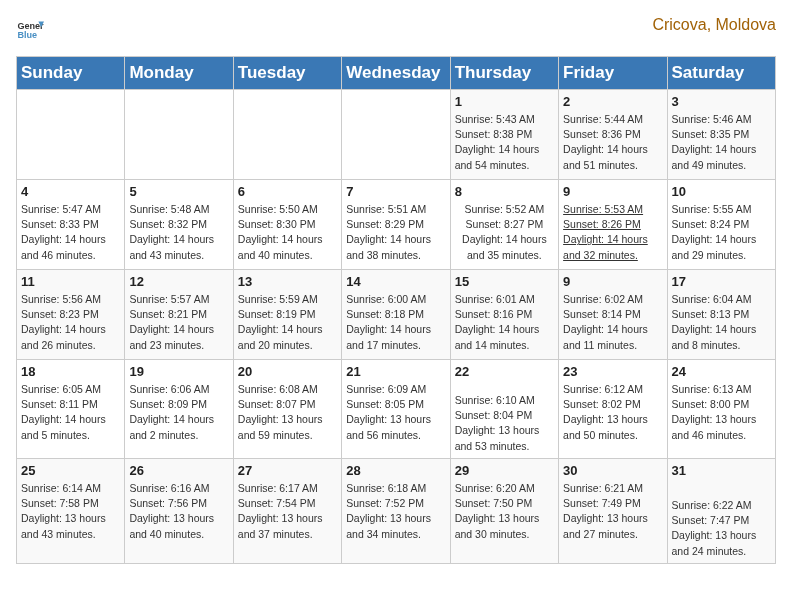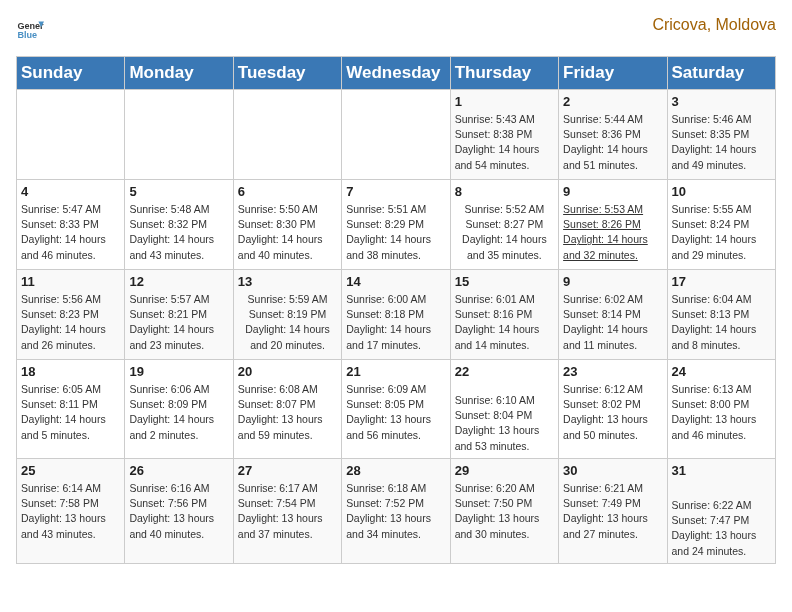--- a/index.html
+++ b/index.html
@@ -194,21 +194,21 @@
         </td>
         <td>
           <div class="day-num">12</div>
           <div class="day-info" style="white-space: pre-line;">Sunrise: 5:57 AM
 Sunset: 8:21 PM
 Daylight: 14 hours
 and 23 minutes.</div>
         </td>
         <td>
           <div class="day-num">13</div>
-          <div class="day-info" style="white-space: pre-line; text-align: center;">Sunrise: 5:59 AM
+          <div class="day-info" style="white-space: pre-line;">Sunrise: 5:59 AM
 Sunset: 8:19 PM
 Daylight: 14 hours
 and 20 minutes.</div>
         </td>
         <td>
           <div class="day-num">14</div>
           <div class="day-info" style="white-space: pre-line;">Sunrise: 6:00 AM
 Sunset: 8:18 PM
 Daylight: 14 hours
 and 17 minutes.</div>

